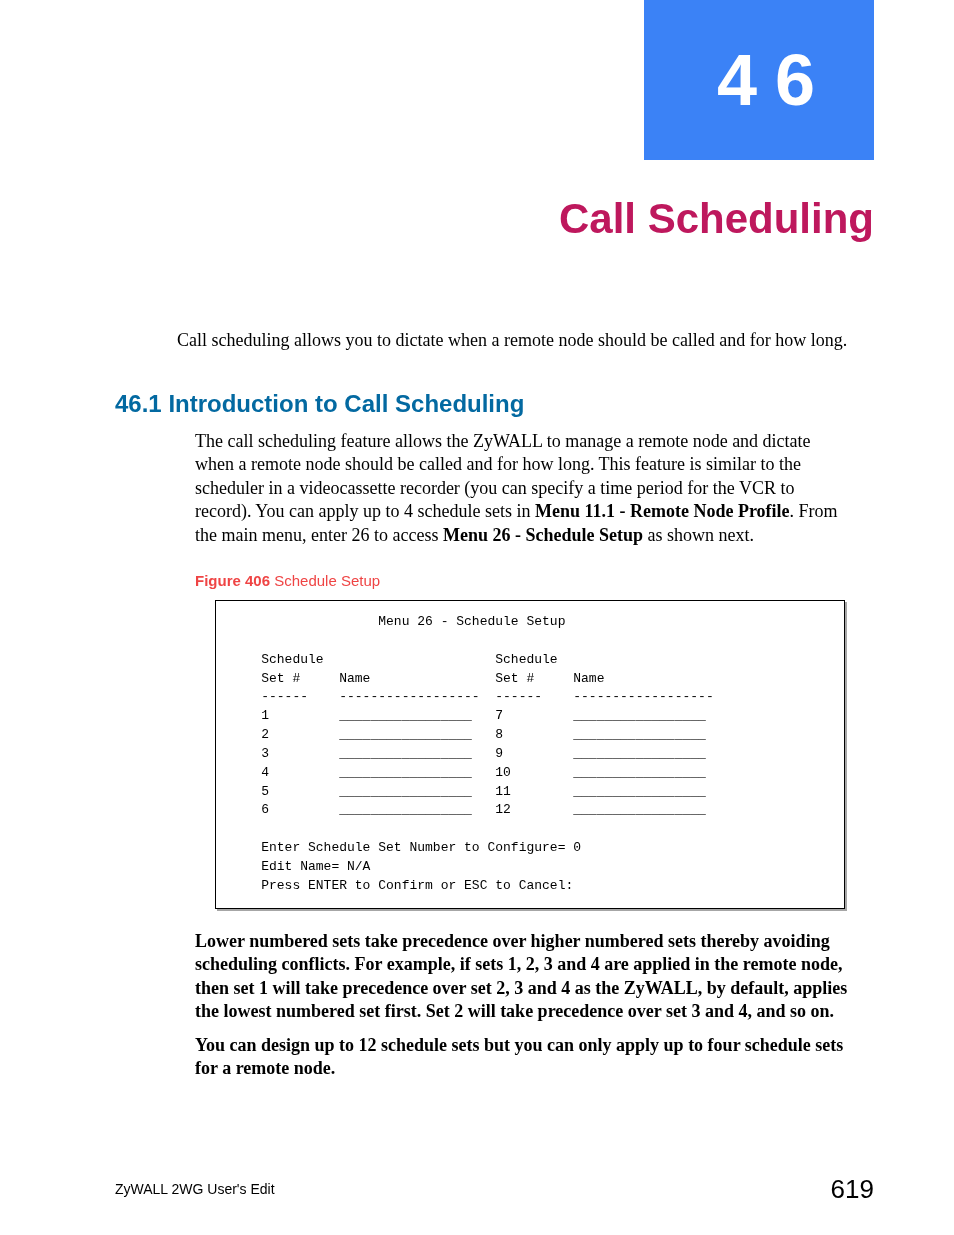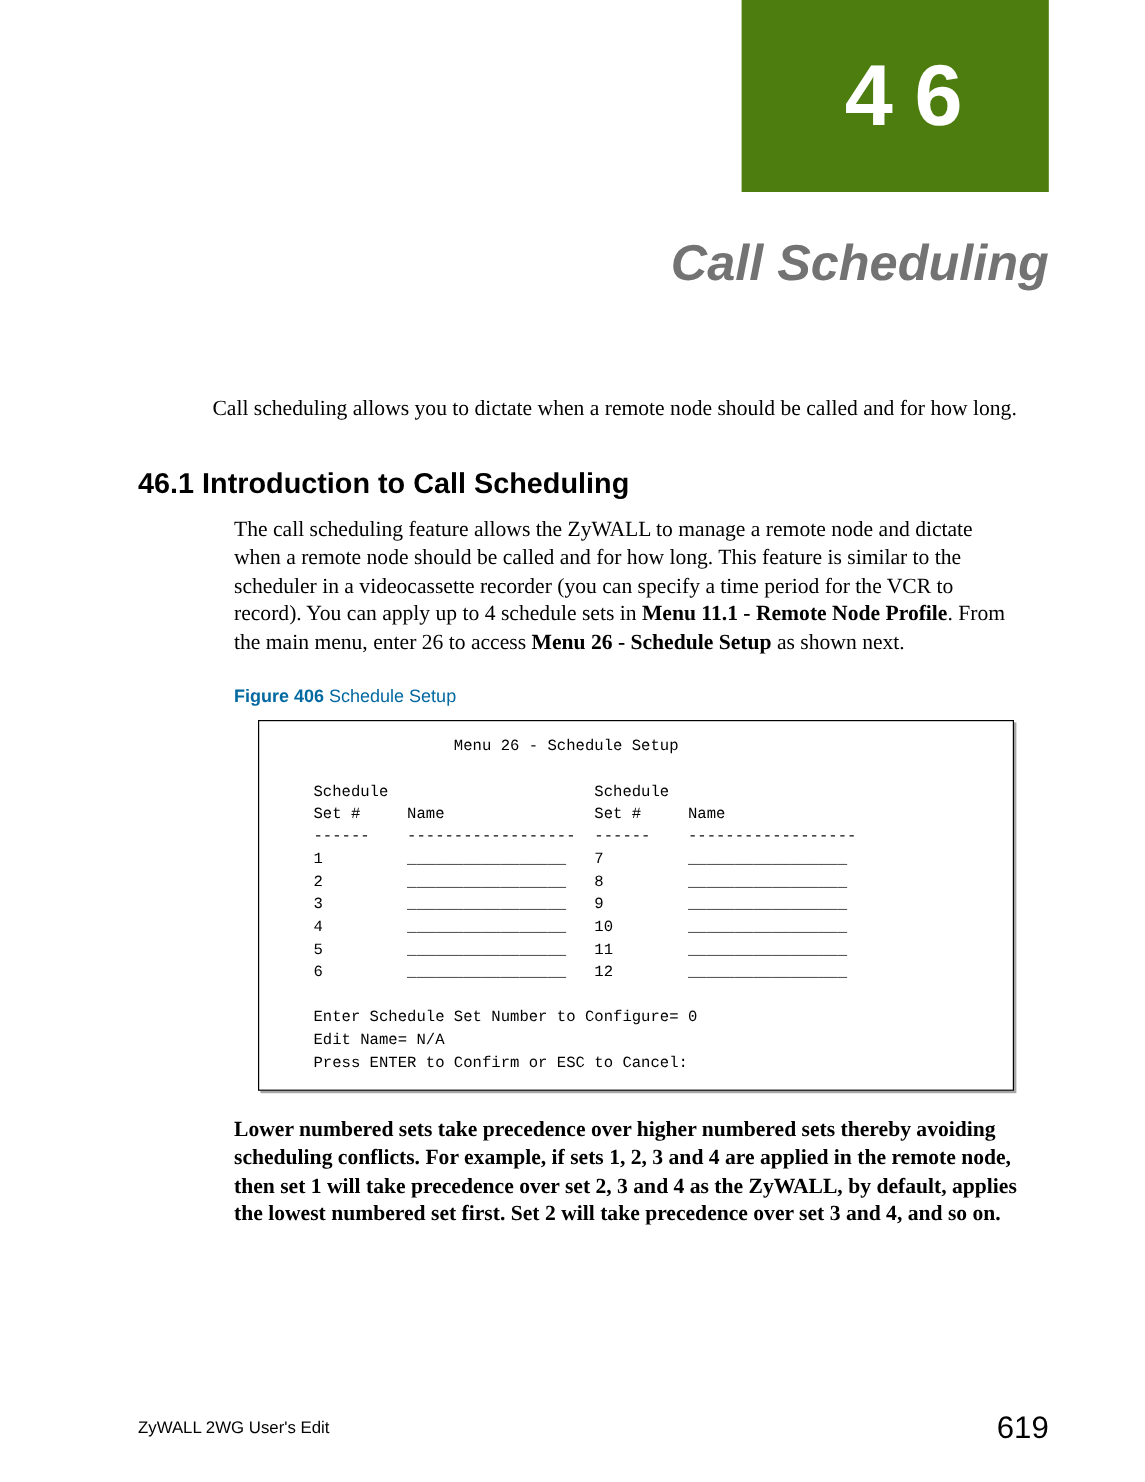--- a/index.html
+++ b/index.html
@@ -11,73 +11,72 @@
     font-family: "Times New Roman", Times, serif;
     font-size: 18px;
     color: #000;
     position: relative;
     background: #fff;
   }
   .chapter-box {
     position: absolute;
     top: 0;
     right: 80px;
-    width: 256px;
+    width: 230px;
     height: 160px;
-    background: #4d7c0f;
+    background: #3b82f6;
     color: #fff;
     display: flex;
     align-items: center;
     justify-content: center;
     font-family: Arial, Helvetica, sans-serif;
     font-size: 72px;
     font-weight: bold;
     letter-spacing: 18px;
     padding-left: 32px;
     box-sizing: border-box;
   }
   .chapter-title {
     position: absolute;
     top: 195px;
     right: 80px;
     font-family: Arial, Helvetica, sans-serif;
     font-size: 42px;
     font-weight: bold;
-    color: #737373;
-    font-style: italic;
+    color: #be185d;
   }
   .intro {
     position: absolute;
     top: 330px;
     left: 177px;
     right: 105px;
   }
   .section-heading {
     position: absolute;
     top: 390px;
     left: 115px;
     font-family: Arial, Helvetica, sans-serif;
     font-size: 24px;
     font-weight: bold;
-    color: #000000;
+    color: #0369a1;
   }
   .section-body {
     position: absolute;
     top: 430px;
     left: 195px;
     right: 105px;
     line-height: 1.3;
   }
   .figure-caption {
     position: absolute;
     top: 572px;
     left: 195px;
     font-family: Arial, Helvetica, sans-serif;
     font-size: 15px;
-    color: #0369a1;
+    color: #ef4444;
   }
   .figure-caption b { font-weight: bold; }
   .terminal-box {
     position: absolute;
     top: 600px;
     left: 215px;
     width: 630px;
     border: 1px solid #000;
     box-shadow: 2px 2px 0 rgba(0,0,0,0.35);
     padding: 12px 14px;
@@ -147,16 +146,17 @@
     4         _________________   10        _________________
     5         _________________   11        _________________
     6         _________________   12        _________________
 
     Enter Schedule Set Number to Configure= 0
     Edit Name= N/A
     Press ENTER to Confirm or ESC to Cancel:</div>
 
 <div class="post-figure">
   <p>Lower numbered sets take precedence over higher numbered sets thereby avoiding scheduling conflicts. For example, if sets 1, 2, 3 and 4 are applied in the remote node, then set 1 will take precedence over set 2, 3 and 4 as the ZyWALL, by default, applies the lowest numbered set first. Set 2 will take precedence over set 3 and 4, and so on.</p>
+  <p>You can design up to 12 schedule sets but you can only apply up to four schedule sets for a remote node.</p>
 </div>
 
 <div class="footer-left">ZyWALL 2WG User's Edit</div>
 <div class="footer-right">619</div>
 
 </body></html>

